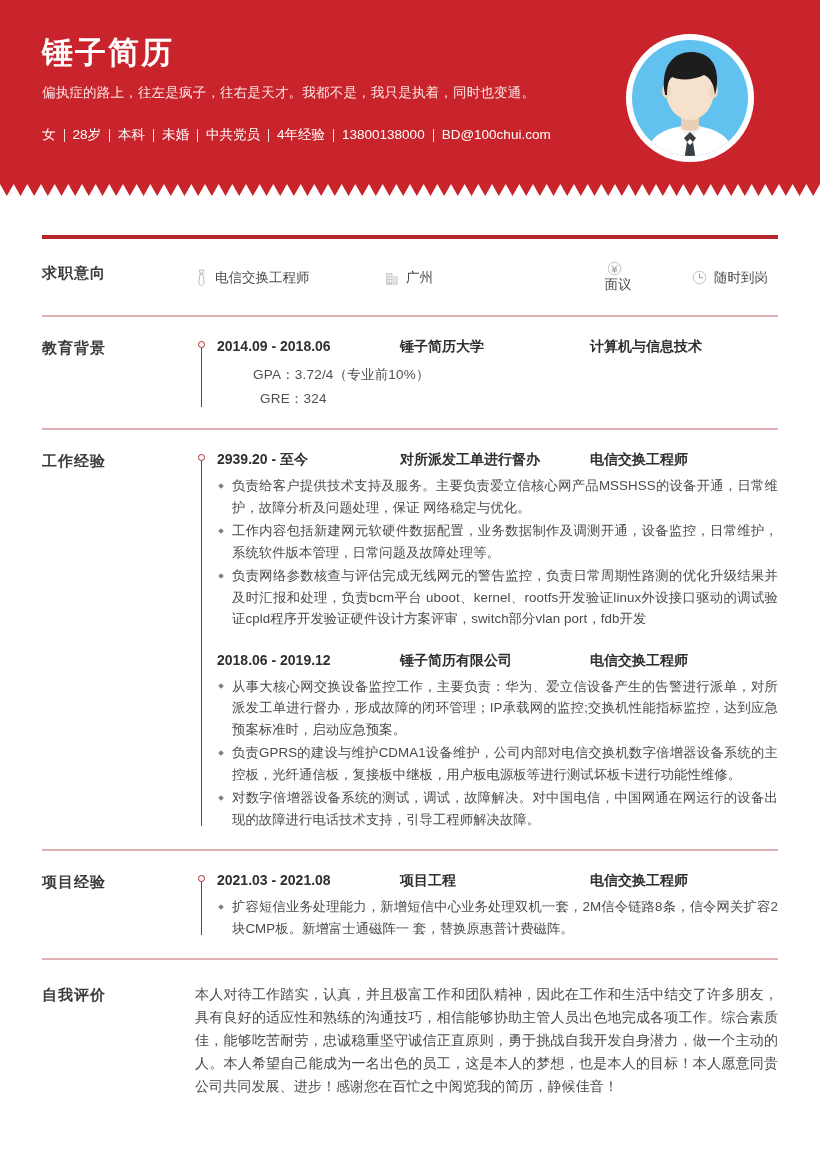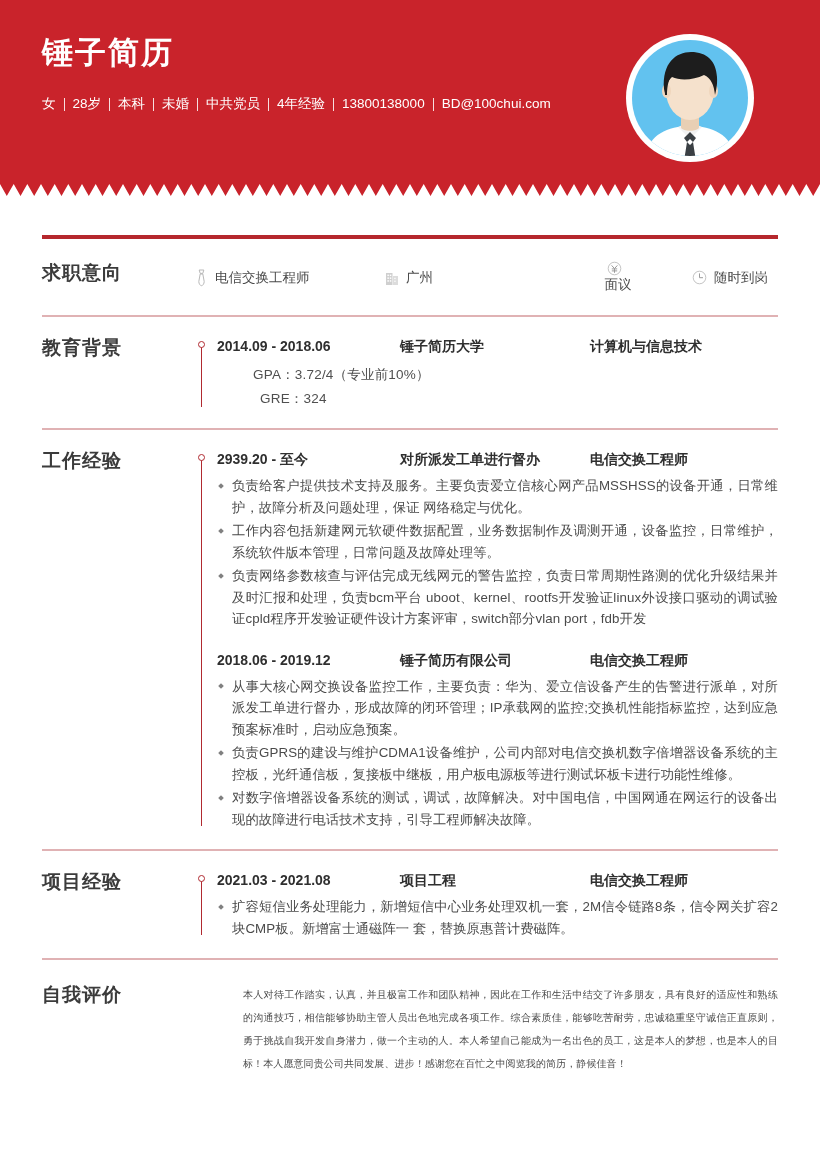--- a/index.html
+++ b/index.html
@@ -76,21 +76,21 @@
     background: #e0b2b4;
   }
 
   .section {
     display: flex;
     align-items: flex-start;
   }
   .sec-title {
     width: 153px;
     flex: 0 0 153px;
-    font-size: 19px;
+    font-size: 15px;
     font-weight: 700;
     color: #3b3b3b;
     letter-spacing: 1px;
     line-height: 24px;
   }
   .sec-body { flex: 1 1 auto; position: relative; }
 
   
   .sec-objective { padding: 22px 0 21px 0; }
   .obj-row { display: flex; align-items: center; }
@@ -161,36 +161,36 @@
     position: absolute;
     left: 2px; top: 8.5px;
     width: 4px; height: 4px;
     background: #808080;
     transform: rotate(45deg);
   }
 
   
   .sec-eval { padding: 23px 0 20px 0; }
   .eval-text {
-    font-size: 10px;
+    font-size: 14px;
     color: #4a4a4a;
     line-height: 23px;
     text-align: justify;
     letter-spacing: .1px;
-    margin-left: 48px;
   }
 </style>
 </head>
 <body>
 
 <div class="page">
 
   <div class="header">
     <div class="header-inner">
       <div class="name">锤子简历</div>
+      <div class="tagline">偏执症的路上，往左是疯子，往右是天才。我都不是，我只是执着，同时也变通。</div>
       <div class="meta">
         <span class="meta-item">女</span>
         <span class="meta-sep"></span>
         <span class="meta-item">28岁</span>
         <span class="meta-sep"></span>
         <span class="meta-item">本科</span>
         <span class="meta-sep"></span>
         <span class="meta-item">未婚</span>
         <span class="meta-sep"></span>
         <span class="meta-item">中共党员</span>

